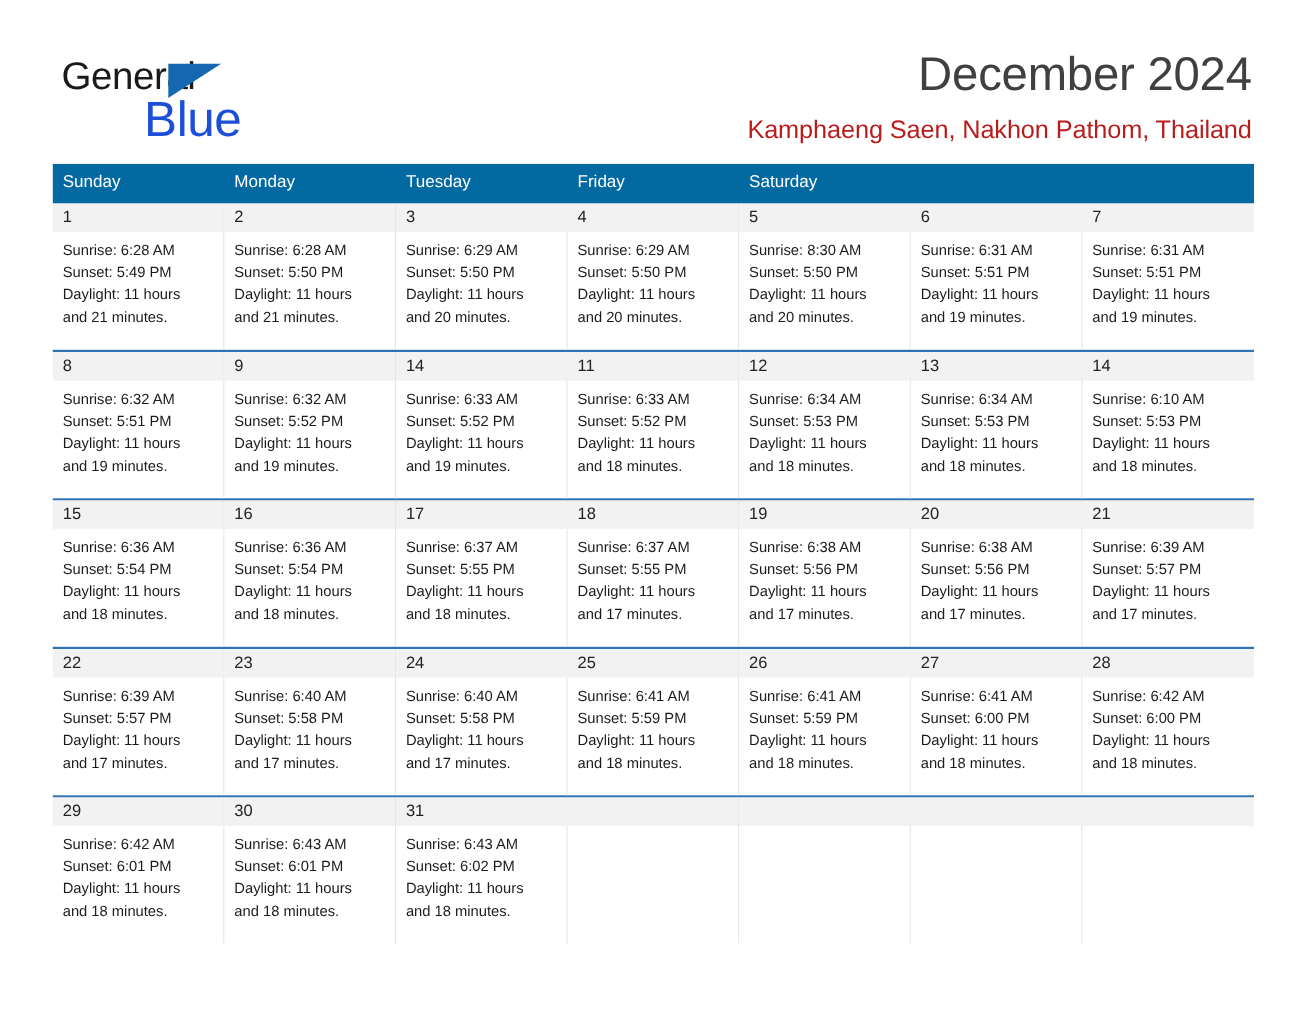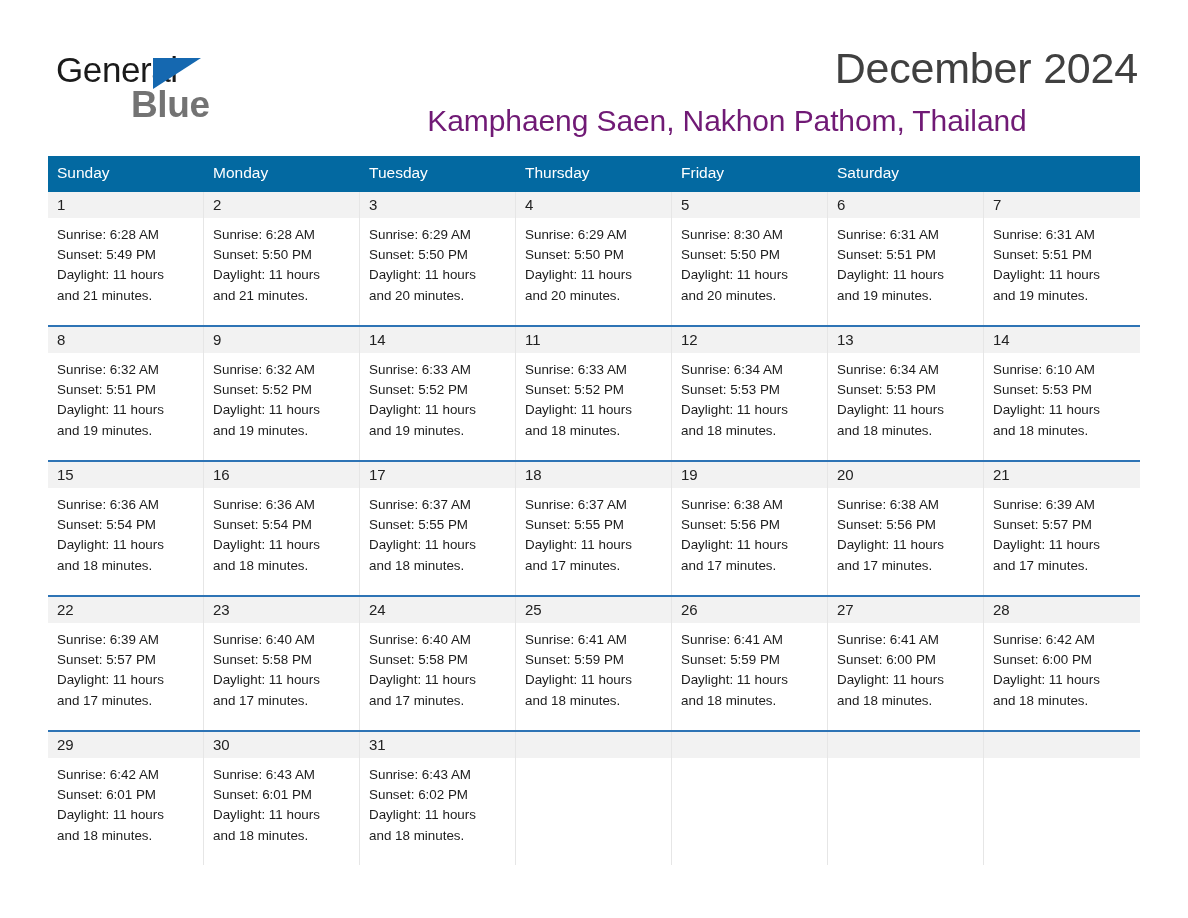--- a/index.html
+++ b/index.html
@@ -51,45 +51,44 @@
     top: 12px;
     width: 0;
     height: 0;
     border-left: 48px solid #1568b0;
     border-bottom: 31px solid transparent;
   }
   .brand-blue {
     position: absolute;
     left: 75px;
     top: 40px;
-    font-size: 37px;
+    font-size: 45px;
     letter-spacing: -0.4px;
-    color: #737373;
-    font-weight: 700;
+    color: #1d4ed8;
+    font-weight: 400;
     line-height: 1;
   }
   .titles {
     text-align: right;
     flex: 1 1 auto;
     padding-top: 0;
   }
   .month-title {
     font-size: 43px;
     font-weight: 400;
     color: #404040;
     line-height: 1.05;
     letter-spacing: -0.2px;
   }
   .location-title {
-    font-size: 30px;
+    font-size: 23px;
     font-weight: 400;
-    color: #701a75;
+    color: #b91c1c;
     margin-top: 13px;
     letter-spacing: -0.1px;
-    text-align: center;
   }
 
   
   .calendar {
     margin: 18px 48px 0 48px;
     width: 1092px;
     box-sizing: border-box;
   }
   .weekday-row {
     display: grid;
@@ -164,21 +163,20 @@
       <div class="location-title">Kamphaeng Saen, Nakhon Pathom, Thailand</div>
     </div>
 
   </div>
 
   <div class="calendar">
     <div class="weekday-row" id="weekday-row">
         <div class="weekday">Sunday</div>
         <div class="weekday">Monday</div>
         <div class="weekday">Tuesday</div>
-        <div class="weekday">Thursday</div>
         <div class="weekday">Friday</div>
         <div class="weekday">Saturday</div>
       </div>
     <div id="weeks-container">
         <div class="week-row">
           <div class="week-grid">
             <div class="daycell">
               <div class="daynum-bar"><span class="daynum">1</span></div>
               <div class="daybody">
                 <div class="dayline">Sunrise: 6:28 AM</div>

